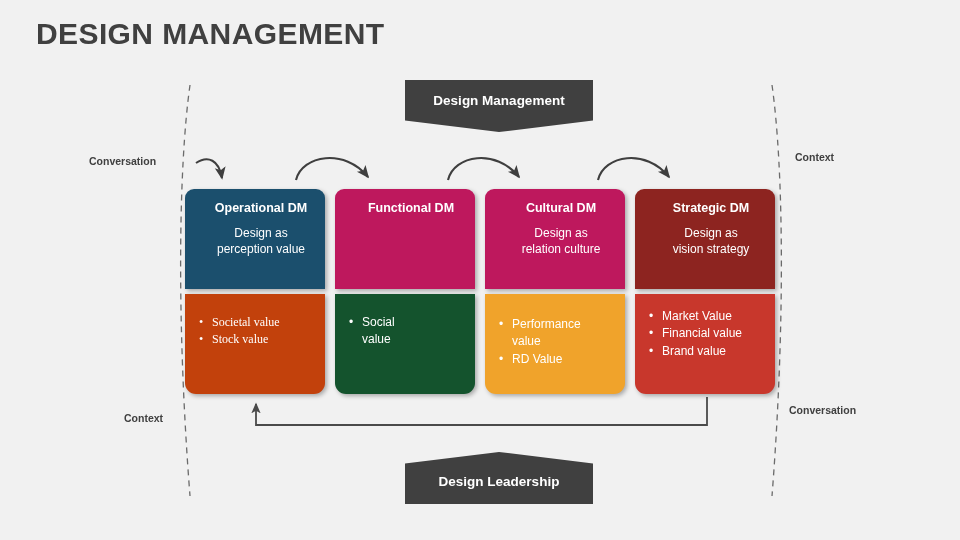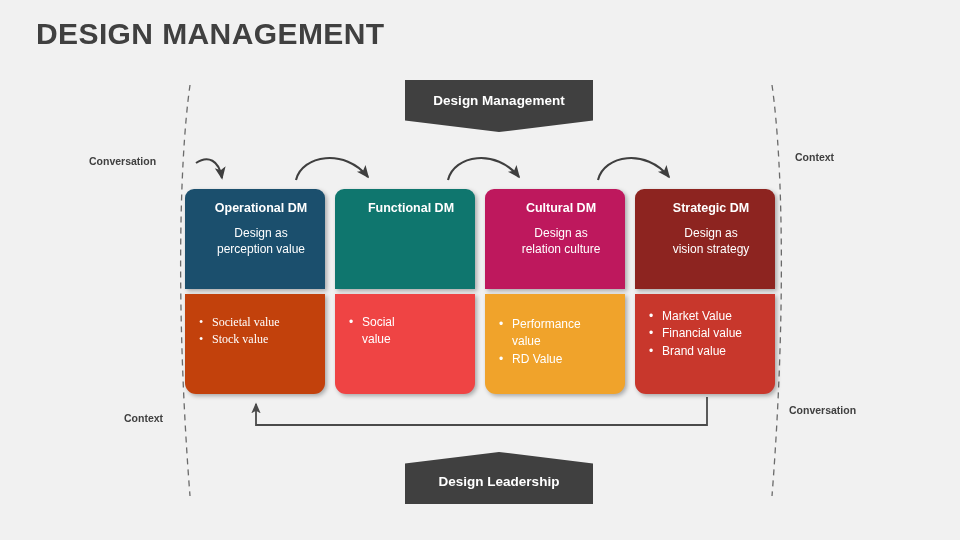--- a/index.html
+++ b/index.html
@@ -200,24 +200,24 @@
     </div>
     <div class="card-bottom" data-name="card-bottom-operational-dm" style="background: #c2410c; font-family: Liberation Serif, serif;">
       <ul class="bullet-list" data-name="value-list">
         <li data-name="list-item">Societal value</li>
         <li data-name="list-item">Stock value</li>
       </ul>
     </div>
   </div>
 
   <div class="column" id="col-1" data-name="column-functional-dm">
-    <div class="card-top" data-name="card-top-functional-dm" style="background: #0f766e;">
+    <div class="card-top" data-name="card-top-functional-dm" style="background: #be185d;">
       <div class="card-title" data-name="card-title">Functional DM</div>
     </div>
-    <div class="card-bottom" data-name="card-bottom-functional-dm" style="background: #ef4444;">
+    <div class="card-bottom" data-name="card-bottom-functional-dm" style="background: #14532d;">
       <ul class="bullet-list" data-name="value-list">
         <li data-name="list-item">Social</li>
         <li style="padding-left: 13px; list-style: none;" data-name="list-item-continuation">value</li>
       </ul>
     </div>
   </div>
 
   <div class="column" id="col-2" data-name="column-cultural-dm">
     <div class="card-top" data-name="card-top-cultural-dm" style="background: #be185d;">
       <div class="card-title" data-name="card-title">Cultural DM</div>

